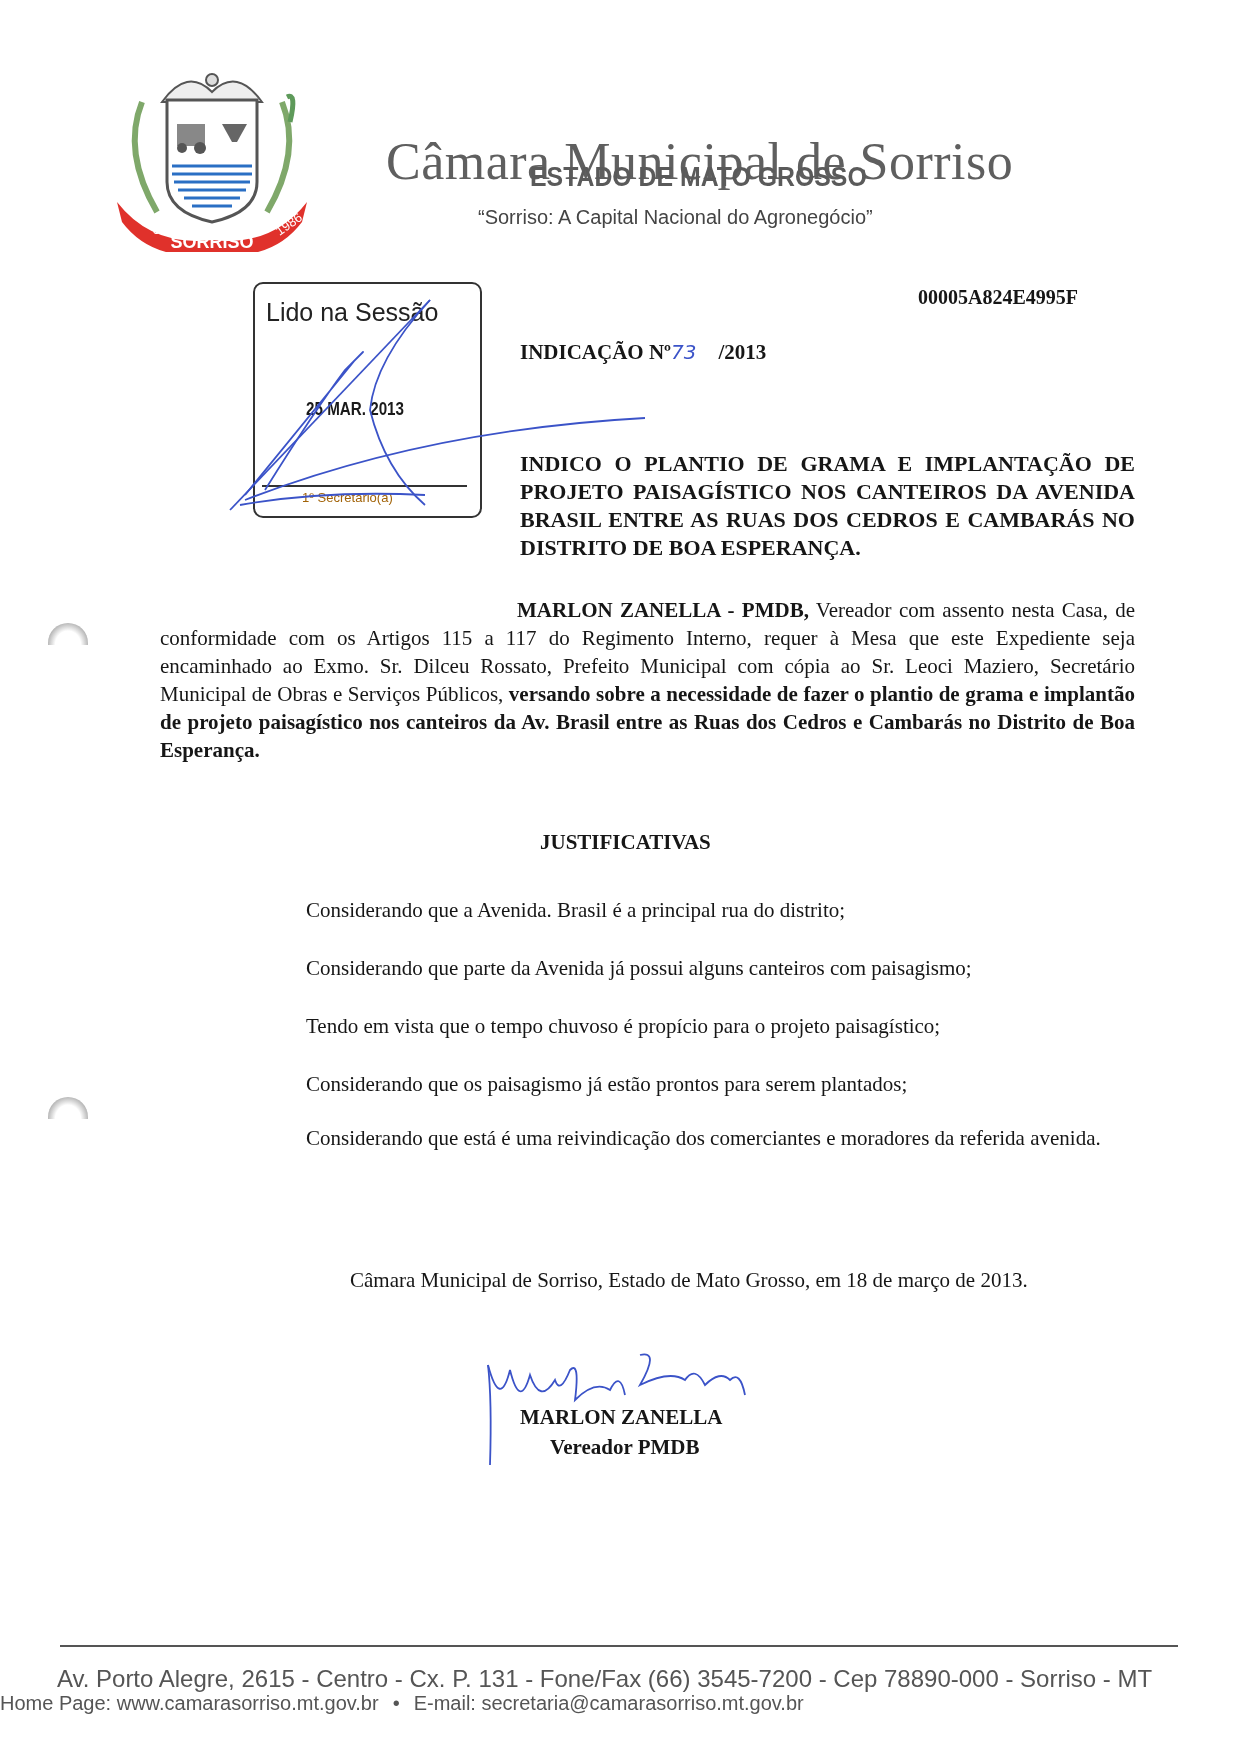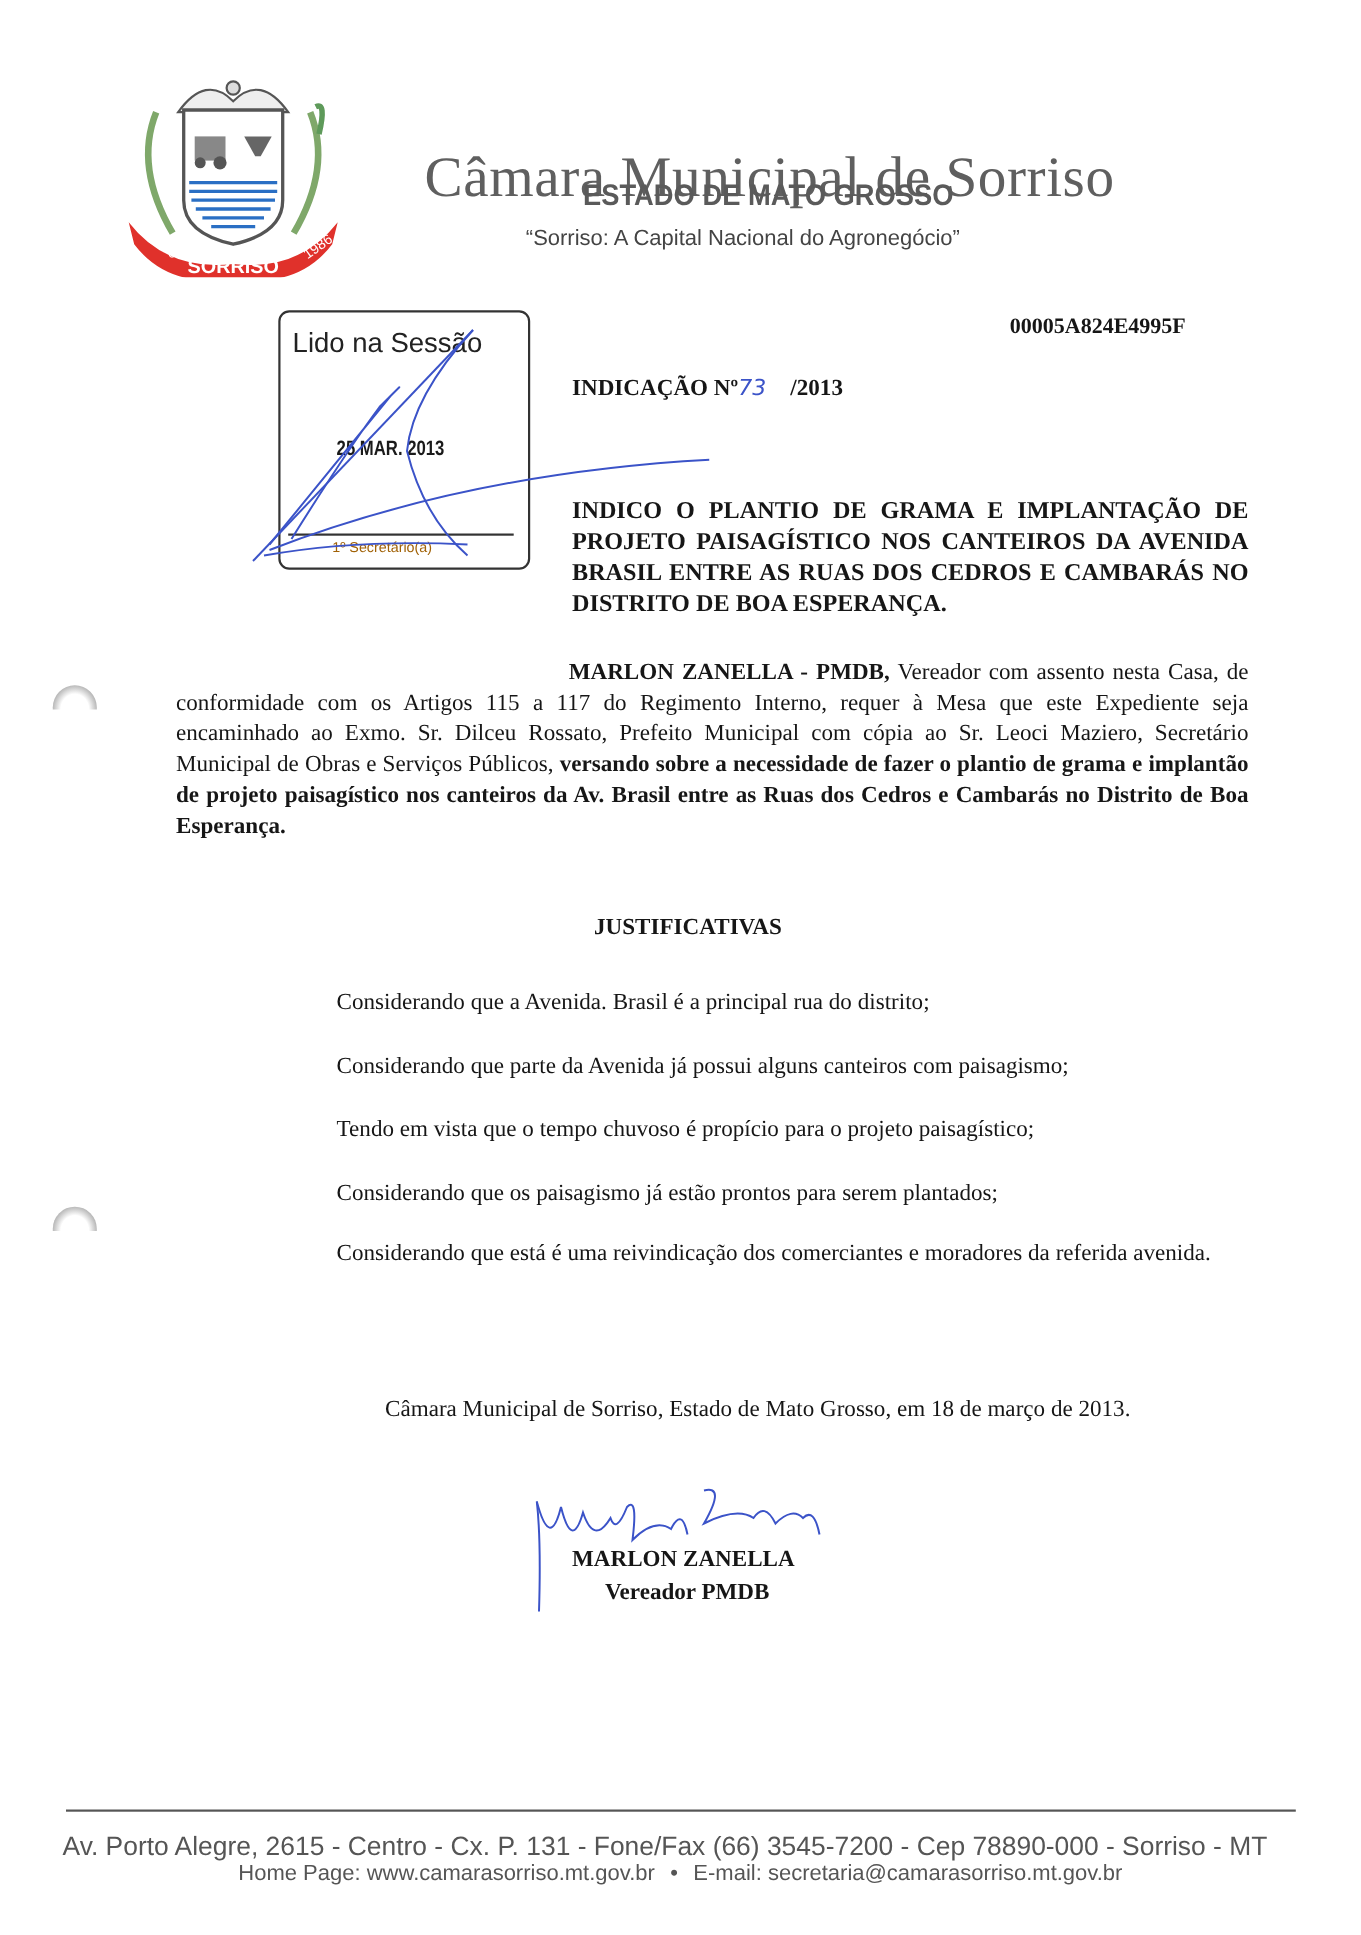--- a/index.html
+++ b/index.html
@@ -29,21 +29,21 @@
   .just-item { left: 306px; font-size: 21px; white-space: nowrap; }
   .just-last { left: 160px; top: 1125px; width: 966px; font-size: 21px; line-height: 26px; text-align: justify; }
   .just-last .indent { display: inline-block; width: 146px; }
   .closing { left: 310px; top: 1268px; font-size: 21px; white-space: nowrap; margin-left: 40px; }
   .sig-name { left: 520px; top: 1405px; font-weight: bold; font-size: 21px; white-space: nowrap; }
   .sig-role { left: 550px; top: 1435px; font-weight: bold; font-size: 21px; white-space: nowrap; }
   .sig-scribble { left: 470px; top: 1340px; width: 300px; height: 130px; }
   
   .footer-line { left: 60px; top: 1645px; width: 1118px; height: 2px; background: #555; }
   .footer-addr { left: 0; width: 1209px; top: 1665px; text-align: center; font-family: Liberation Sans, sans-serif; font-size: 24px; color: #555; white-space: nowrap; }
-  .footer-web { left: 0; width: 1237px; top: 1692px; text-align: center; font-family: "Liberation Sans", sans-serif; font-size: 20px; color: #555; white-space: nowrap; }
+  .footer-web { left: 0; width: 1237px; top: 1692px; font-family: "Liberation Sans", sans-serif; font-size: 20px; color: #555; white-space: nowrap; }
   .footer-web .sep { margin: 0 14px; }
   .punch { width: 40px; height: 22px; border-radius: 22px 22px 0 0; background: radial-gradient(ellipse at 50% 100%, #fff 45%, #bbb 70%, #444 100%); }
 </style>
 </head>
 <body>
 
 <div class="abs logo">
   <svg width="200" height="190" viewBox="0 0 200 190">
 
     <path d="M30 40 Q10 90 45 150" stroke="#7fa86a" stroke-width="6" fill="none"></path>

